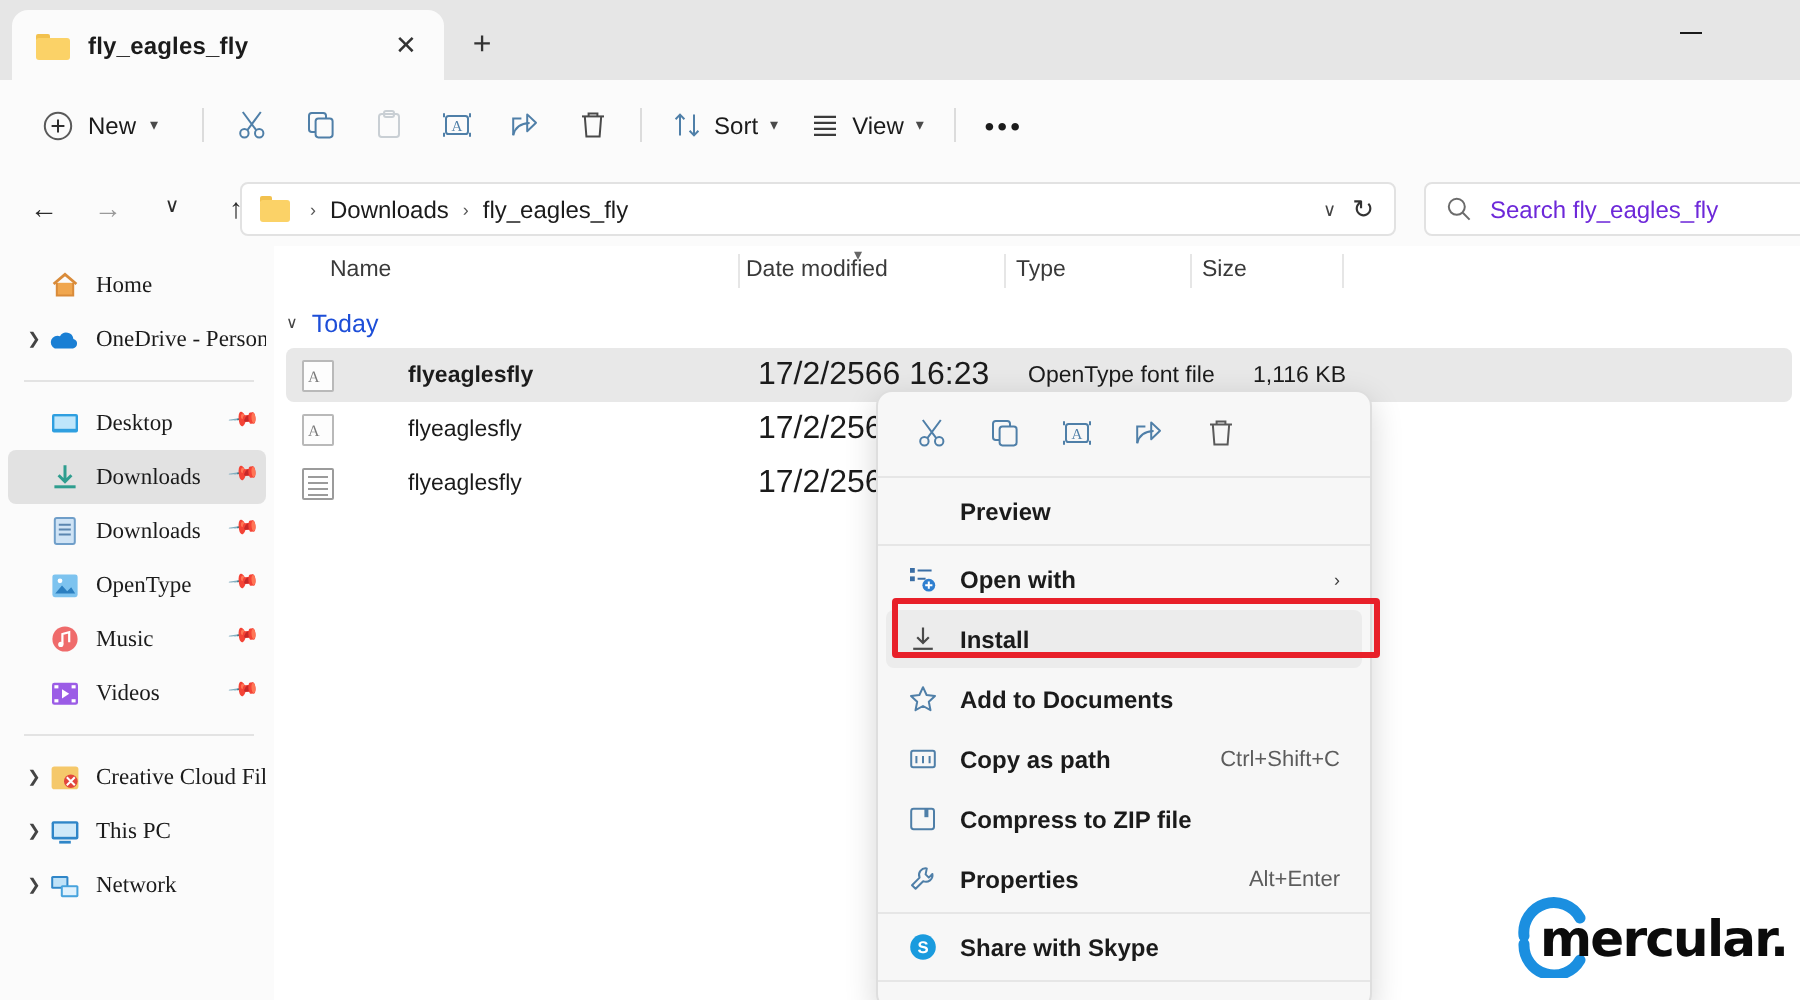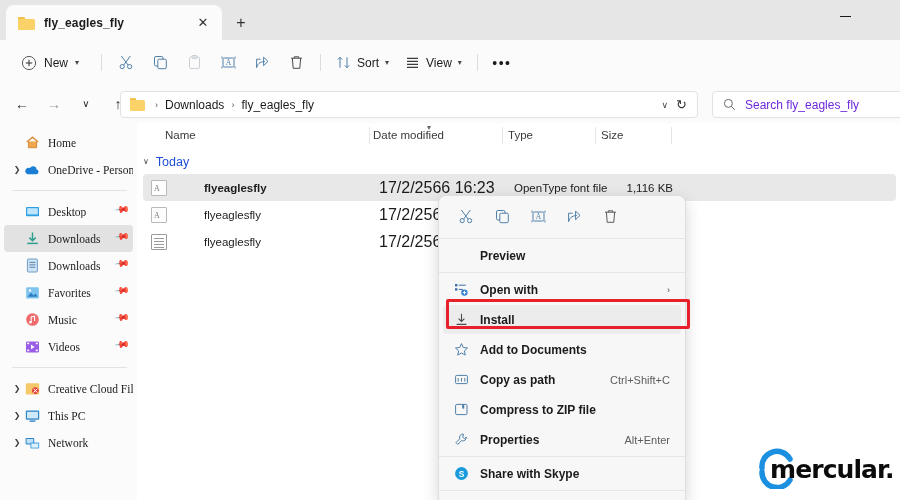--- a/index.html
+++ b/index.html
@@ -431,21 +431,21 @@
 
     <div class="nav-item">
       <span class="nav-exp"></span>
       <span class="nav-ico">
         <svg width="15" height="14" viewBox="0 0 15 14">
             <rect x="1.2" y="1.2" width="12.6" height="11.4" rx="1.2" fill="#7dc3ef"></rect>
             <path d="M2.6 10.8l3.4-4 2.6 2.8 2-2 2 3.2z" fill="#2b7fc0"></path>
             <circle cx="5" cy="4.4" r="1.2" fill="#fff"></circle>
           </svg>
       </span>
-      <span class="nav-lbl">Favorites</span>
+      <span class="nav-lbl">OpenType</span>
       <span class="nav-pin">📌</span>
     </div>
 
     <div class="nav-item">
       <span class="nav-exp"></span>
       <span class="nav-ico">
         <svg width="15" height="15" viewBox="0 0 15 15">
             <circle cx="7.5" cy="7.5" r="6.3" fill="#ef6b6b"></circle>
             <path d="M6.2 10.2V5l3.4-.9v5" fill="none" stroke="#fff" stroke-width="1.1"></path>
             <circle cx="5.4" cy="10.2" r="1.3" fill="#fff"></circle>

